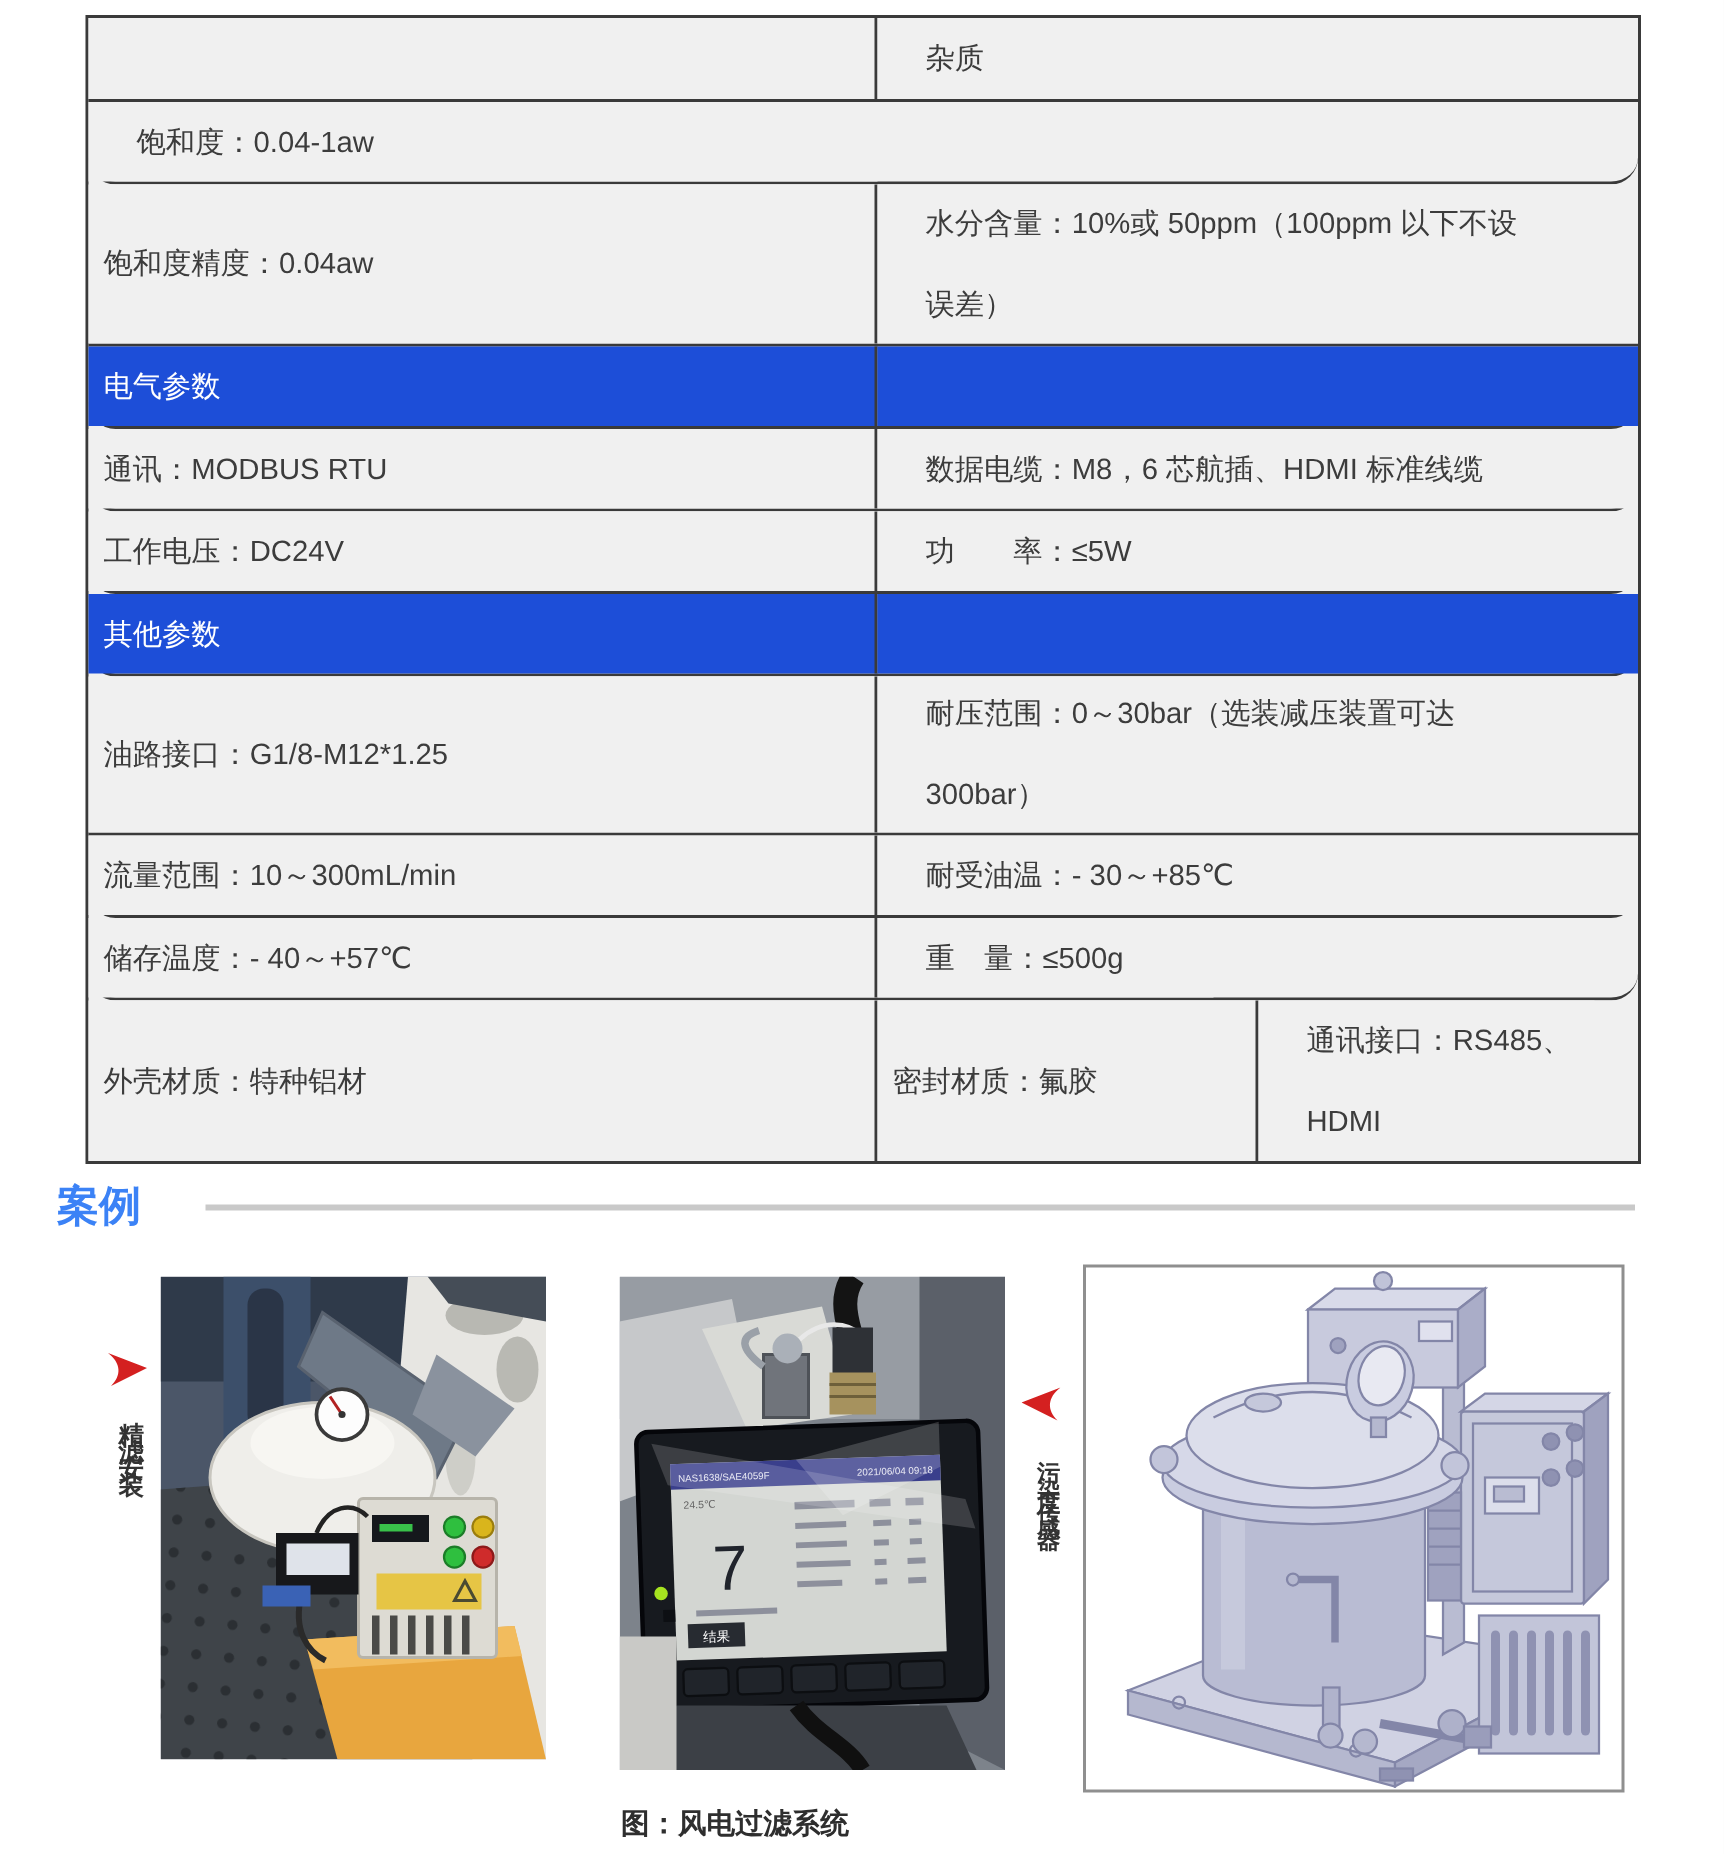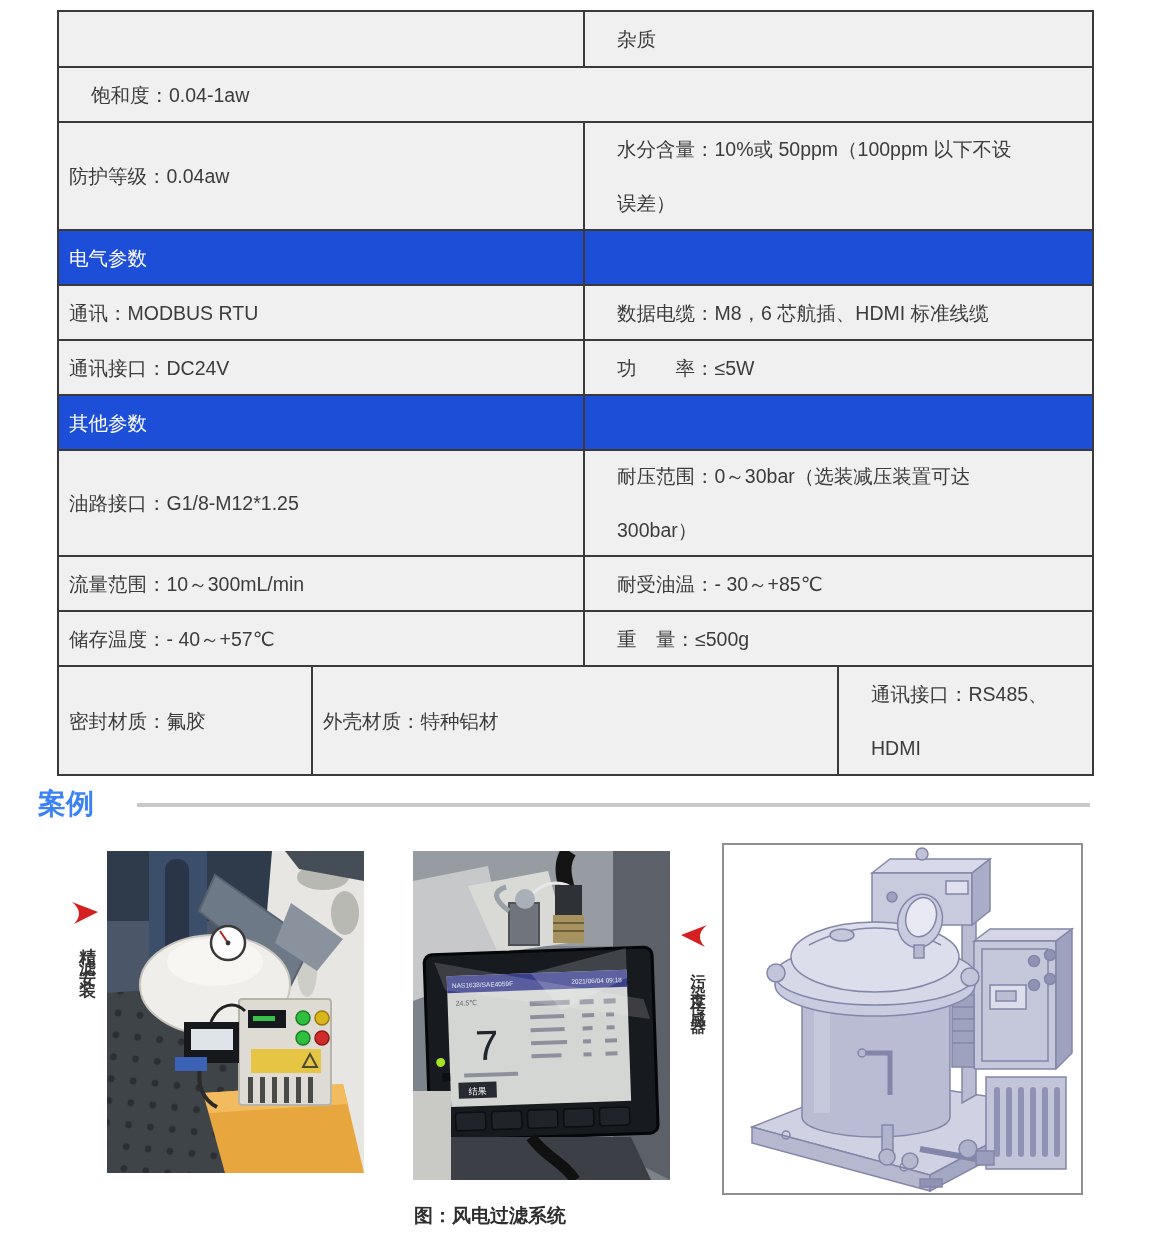--- a/index.html
+++ b/index.html
@@ -18,21 +18,21 @@
     box-sizing:border-box;border-right:2px solid #3a3a3a;
     display:flex;align-items:center;padding:0 10px 0 10px;overflow:hidden;
     font-size:19.5px;background:#f0f0f0;
   }
   .t-cell:last-child{border-right:none;padding-left:32px;}
   .t-cell span{white-space:pre-line;line-height:54px;display:block;}
   .w-c0{width:526px;}
   .w-c1{width:507px;}
   .w-c1a{width:254px;}
   .w-c1b{width:224px;}
-  .h56{height:56px;} .h55{height:55px;} .h108{height:108px;} .h106{height:106px;} .h107{height:107px;}
+  .h56{height:56px;} .h55{height:55px;border-radius:18px;} .h108{height:108px;} .h106{height:106px;} .h107{height:107px;}
   .t-row.section .t-cell{background:#1d4ed8;color:#ffffff;}
   
   .case-heading{
     position:absolute;left:38px;top:785px;font-size:28px;font-weight:700;color:#3b82f6;
   }
   .case-divider{
     position:absolute;left:137px;top:803px;width:953px;height:4px;background:#c9c9c9;
   }
   
   .photo{position:absolute;overflow:hidden;}
@@ -70,21 +70,21 @@
     </div>
 
     <div class="t-row h55">
       <div class="t-cell w-c0">
           <span>饱和度：0.04-1aw</span>
         </div>
     </div>
 
     <div class="t-row h108">
       <div class="t-cell w-c0">
-          <span>防护等级：0.04aw</span>
+          <span>饱和度精度：0.04aw</span>
         </div>
       <div class="t-cell w-c1">
           <span>水分含量：10%或 50ppm（100ppm 以下不设
 误差）</span>
         </div>
     </div>
 
     <div class="t-row section h55">
       <div class="t-cell w-c0">
           <span>电气参数</span>
@@ -98,21 +98,21 @@
       <div class="t-cell w-c0">
           <span>通讯：MODBUS RTU</span>
         </div>
       <div class="t-cell w-c1">
           <span>数据电缆：M8，6 芯航插、HDMI 标准线缆</span>
         </div>
     </div>
 
     <div class="t-row h55">
       <div class="t-cell w-c0">
-          <span>通讯接口：DC24V</span>
+          <span>工作电压：DC24V</span>
         </div>
       <div class="t-cell w-c1">
           <span>功　　率：≤5W</span>
         </div>
     </div>
 
     <div class="t-row section h55">
       <div class="t-cell w-c0">
           <span>其他参数</span>
         </div>
@@ -143,25 +143,25 @@
     <div class="t-row h55">
       <div class="t-cell w-c0">
           <span>储存温度：- 40～+57℃</span>
         </div>
       <div class="t-cell w-c1b">
           <span>重　量：≤500g</span>
         </div>
     </div>
 
     <div class="t-row h107">
+      <div class="t-cell w-c0">
+          <span>外壳材质：特种铝材</span>
+        </div>
       <div class="t-cell w-c1a">
           <span>密封材质：氟胶</span>
-        </div>
-      <div class="t-cell w-c0">
-          <span>外壳材质：特种铝材</span>
         </div>
       <div class="t-cell w-c1b">
           <span>通讯接口：RS485、
 HDMI</span>
         </div>
     </div>
 
   </div>
 
   <div class="case-heading">案例</div>

